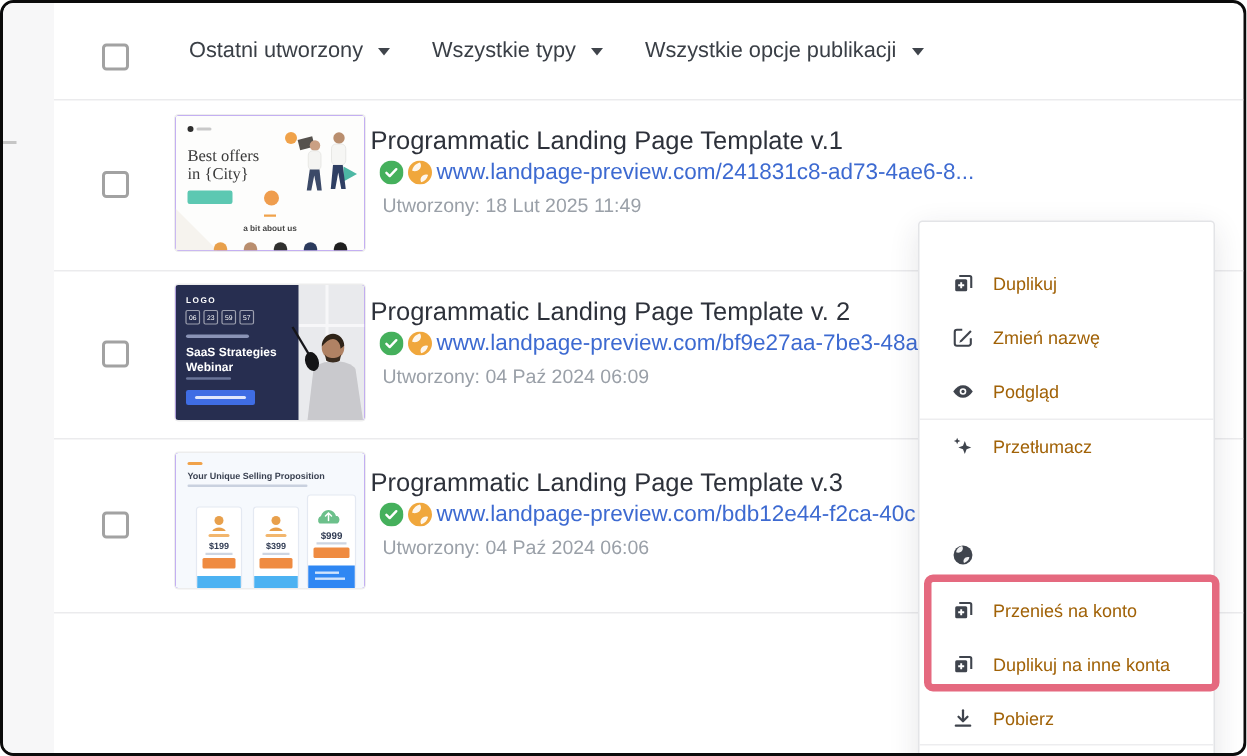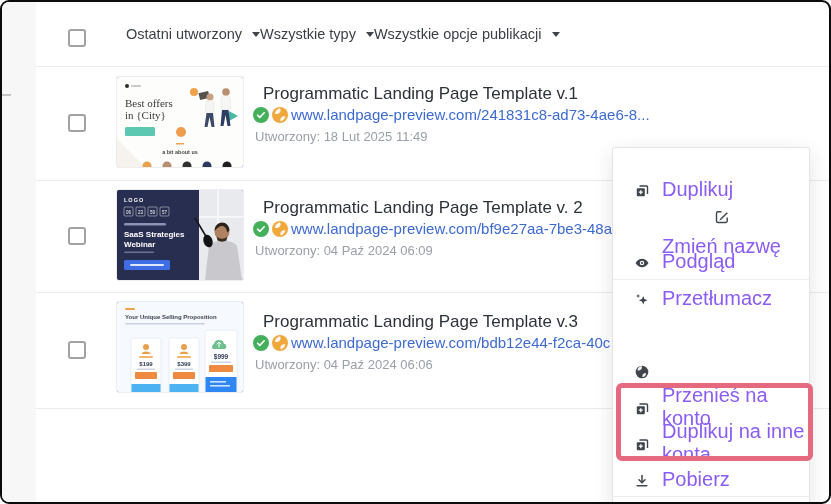--- a/index.html
+++ b/index.html
@@ -5,36 +5,36 @@
   html,body{margin:0;padding:0;background:#fff;}
   .frame{
     position:relative;width:831px;height:504px;box-sizing:border-box;
     border:2px solid #0b0b0b;border-radius:9px;overflow:hidden;background:#fff;
     font-family:"Liberation Sans",sans-serif;
   }
   .gutter{position:absolute;left:0;top:0;bottom:0;width:34px;background:#f7f7f8;}
   .gutter-dash{position:absolute;left:0;top:92px;width:9px;height:2px;background:#c6c6c6;}
   .divider{position:absolute;left:34px;right:0;height:1px;background:#ebebed;z-index:1;}
   .checkbox{position:absolute;width:18px;height:18px;box-sizing:border-box;border:2px solid #a2a2a2;border-radius:3px;background:#fff;cursor:pointer;z-index:2;}
-  .filters{position:absolute;left:124px;top:0;height:64px;display:flex;align-items:center;z-index:2;}
+  .filters{position:absolute;left:124px;top:0;height:64px;display:flex;align-items:center;gap:28px;z-index:2;}
   .filter{display:flex;align-items:center;gap:10px;font-size:14.5px;font-weight:500;color:#3a3f46;cursor:pointer;}
   .caret{width:0;height:0;border-left:4.5px solid transparent;border-right:4.5px solid transparent;border-top:5.5px solid #3f444b;}
-  .row-title{position:absolute;left:261px;font-size:17px;font-weight:500;color:#2d313a;white-space:nowrap;cursor:pointer;z-index:2;}
+  .row-title{position:absolute;left:245px;font-size:17px;font-weight:500;color:#2d313a;white-space:nowrap;cursor:pointer;z-index:2;}
   .url-line{position:absolute;left:251px;display:flex;align-items:center;gap:3px;white-space:nowrap;z-index:2;}
   .badge{width:16px;height:16px;flex:0 0 16px;display:inline-block;}
   .url-text{font-size:15px;color:#3d6ad1;cursor:pointer;}
   .created{position:absolute;left:253px;font-size:13px;color:#9aa0a8;white-space:nowrap;z-index:2;}
   .thumb{position:absolute;left:115px;width:126px;height:90px;border-radius:2px;overflow:hidden;box-shadow:0 0 0 1px rgba(0,0,0,.07);cursor:pointer;z-index:2;background:#8b5cf6;}
   .thumb svg{display:block;}
   .menu{
     position:absolute;left:610px;top:145px;width:198px;height:400px;z-index:4;
     background:#fff;border:1px solid #e3e4e7;border-radius:3px;
     box-shadow:0 6px 20px rgba(40,40,60,.12);box-sizing:border-box;
   }
-  .menu-item{position:absolute;left:0;right:0;height:36px;display:flex;align-items:center;padding-left:21px;gap:12px;box-sizing:border-box;font-size:20px;color:#8b5cf6;cursor:pointer;}
+  .menu-item{position:absolute;left:0;right:0;height:36px;display:flex;align-items:center;padding-left:21px;gap:12px;box-sizing:border-box;font-size:12px;color:#a16207;cursor:pointer;}
   .mi-icon{width:16px;height:16px;flex:0 0 16px;color:#3f444d;}
   .menu-divider{position:absolute;left:0;right:0;height:1px;background:#ededef;}
   .highlight-box{position:absolute;left:614px;top:381px;width:197px;height:78px;box-sizing:border-box;border:5px solid #e5697f;border-radius:6px;z-index:6;pointer-events:none;}
   .serif{font-family:"Liberation Serif",serif;}
 </style>
 </head>
 <body>
 
 <div class="frame">
 
@@ -219,21 +219,21 @@
       <span class="mi-icon">
         <svg viewBox="0 0 16 16" width="16" height="16">
             <path d="M5.5 3h7a1 1 0 011 1v7" fill="none" stroke="currentColor" stroke-width="1.4"></path>
             <rect x="2.8" y="5.2" width="8" height="8" rx="1" fill="currentColor"></rect>
             <path d="M4.8 9.2h4M6.8 7.2v4" stroke="#fff" stroke-width="1.3"></path>
           </svg>
       </span>
       <span>Duplikuj</span>
     </div>
 
-    <div class="menu-item" style="top:59px;flex-direction:column;">
+    <div class="menu-item" style="top:59px;">
       <span class="mi-icon">
         <svg viewBox="0 0 16 16" width="16" height="16">
             <path d="M13.2 8.5V12a1.5 1.5 0 01-1.5 1.5H4A1.5 1.5 0 012.5 12V4.3A1.5 1.5 0 014 2.8h3.5" fill="none" stroke="currentColor" stroke-width="1.4"></path>
             <path d="M6.2 9.8l6.6-6.6 1 1-6.6 6.6-1.7.7z" fill="currentColor"></path>
           </svg>
       </span>
       <span>Zmień nazwę</span>
     </div>
 
     <div class="menu-item" style="top:95px;">

